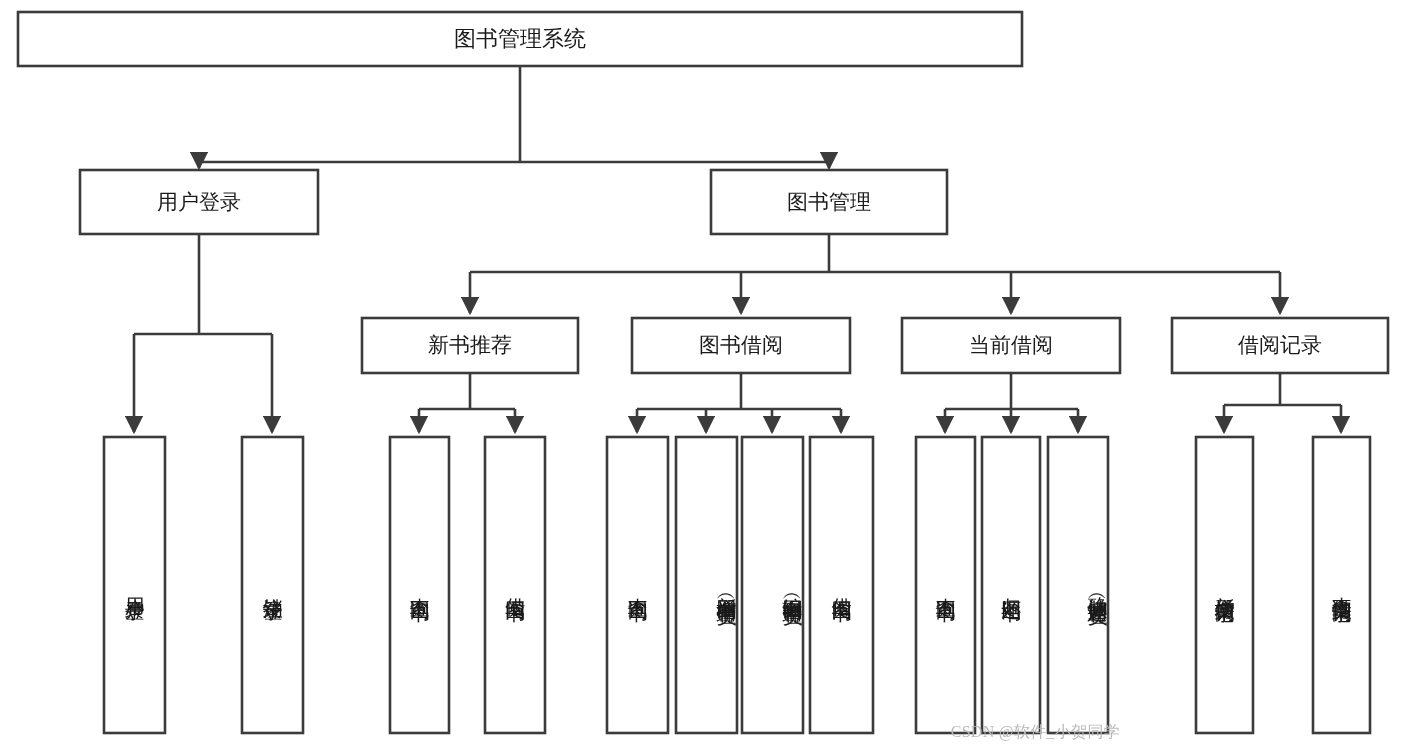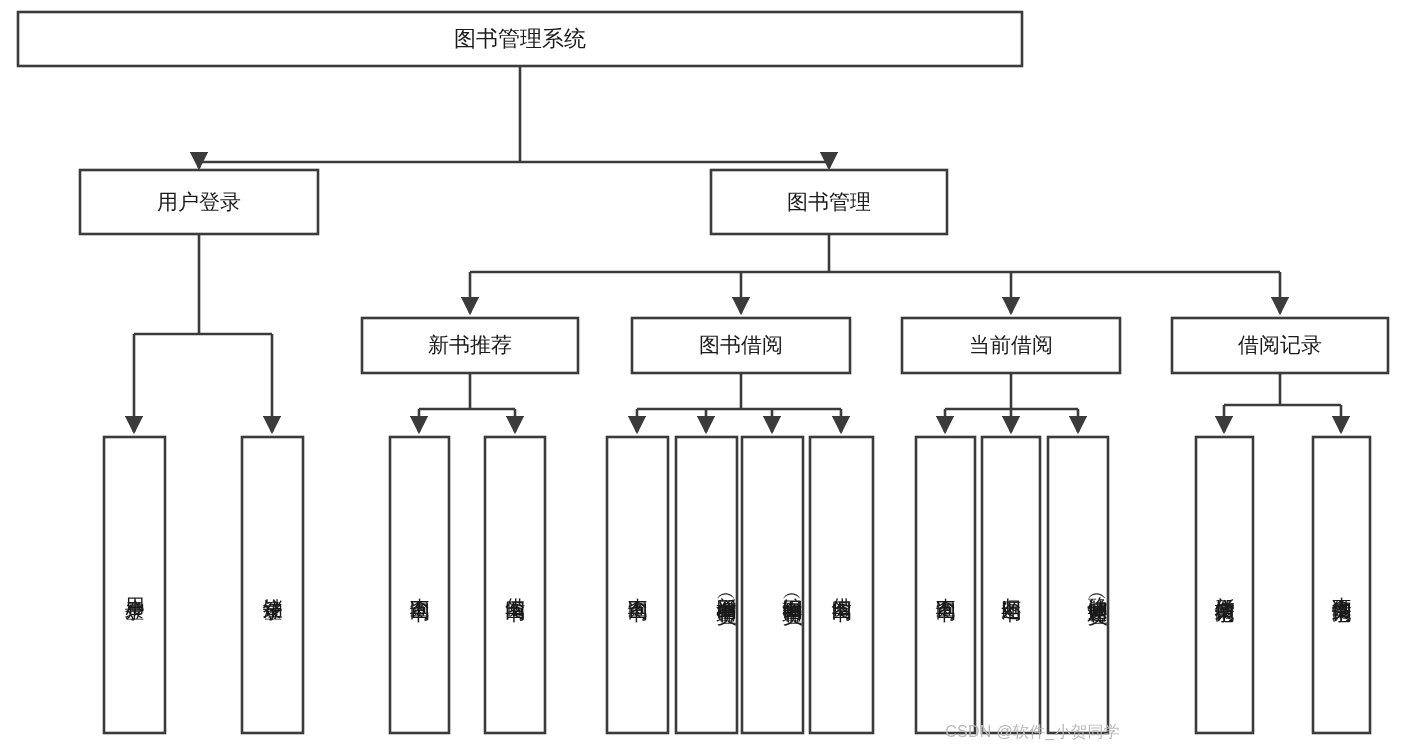--- a/index.html
+++ b/index.html
@@ -67,21 +67,21 @@
     white-space: nowrap;
     pointer-events: none;
   }
   .vlabel.centered {
     align-items: center;
   }
   .watermark {
     position: absolute;
     right: 8px;
     bottom: 4px;
-    font-family: Liberation Sans, sans-serif;
+    font-family: Liberation Serif, serif;
     font-size: 16px;
     color: #b9b9b9;
     white-space: nowrap;
     letter-spacing: 0.3px;
   }
 </style>
 </head>
 <body>
 
 <div id="diagram-root">

